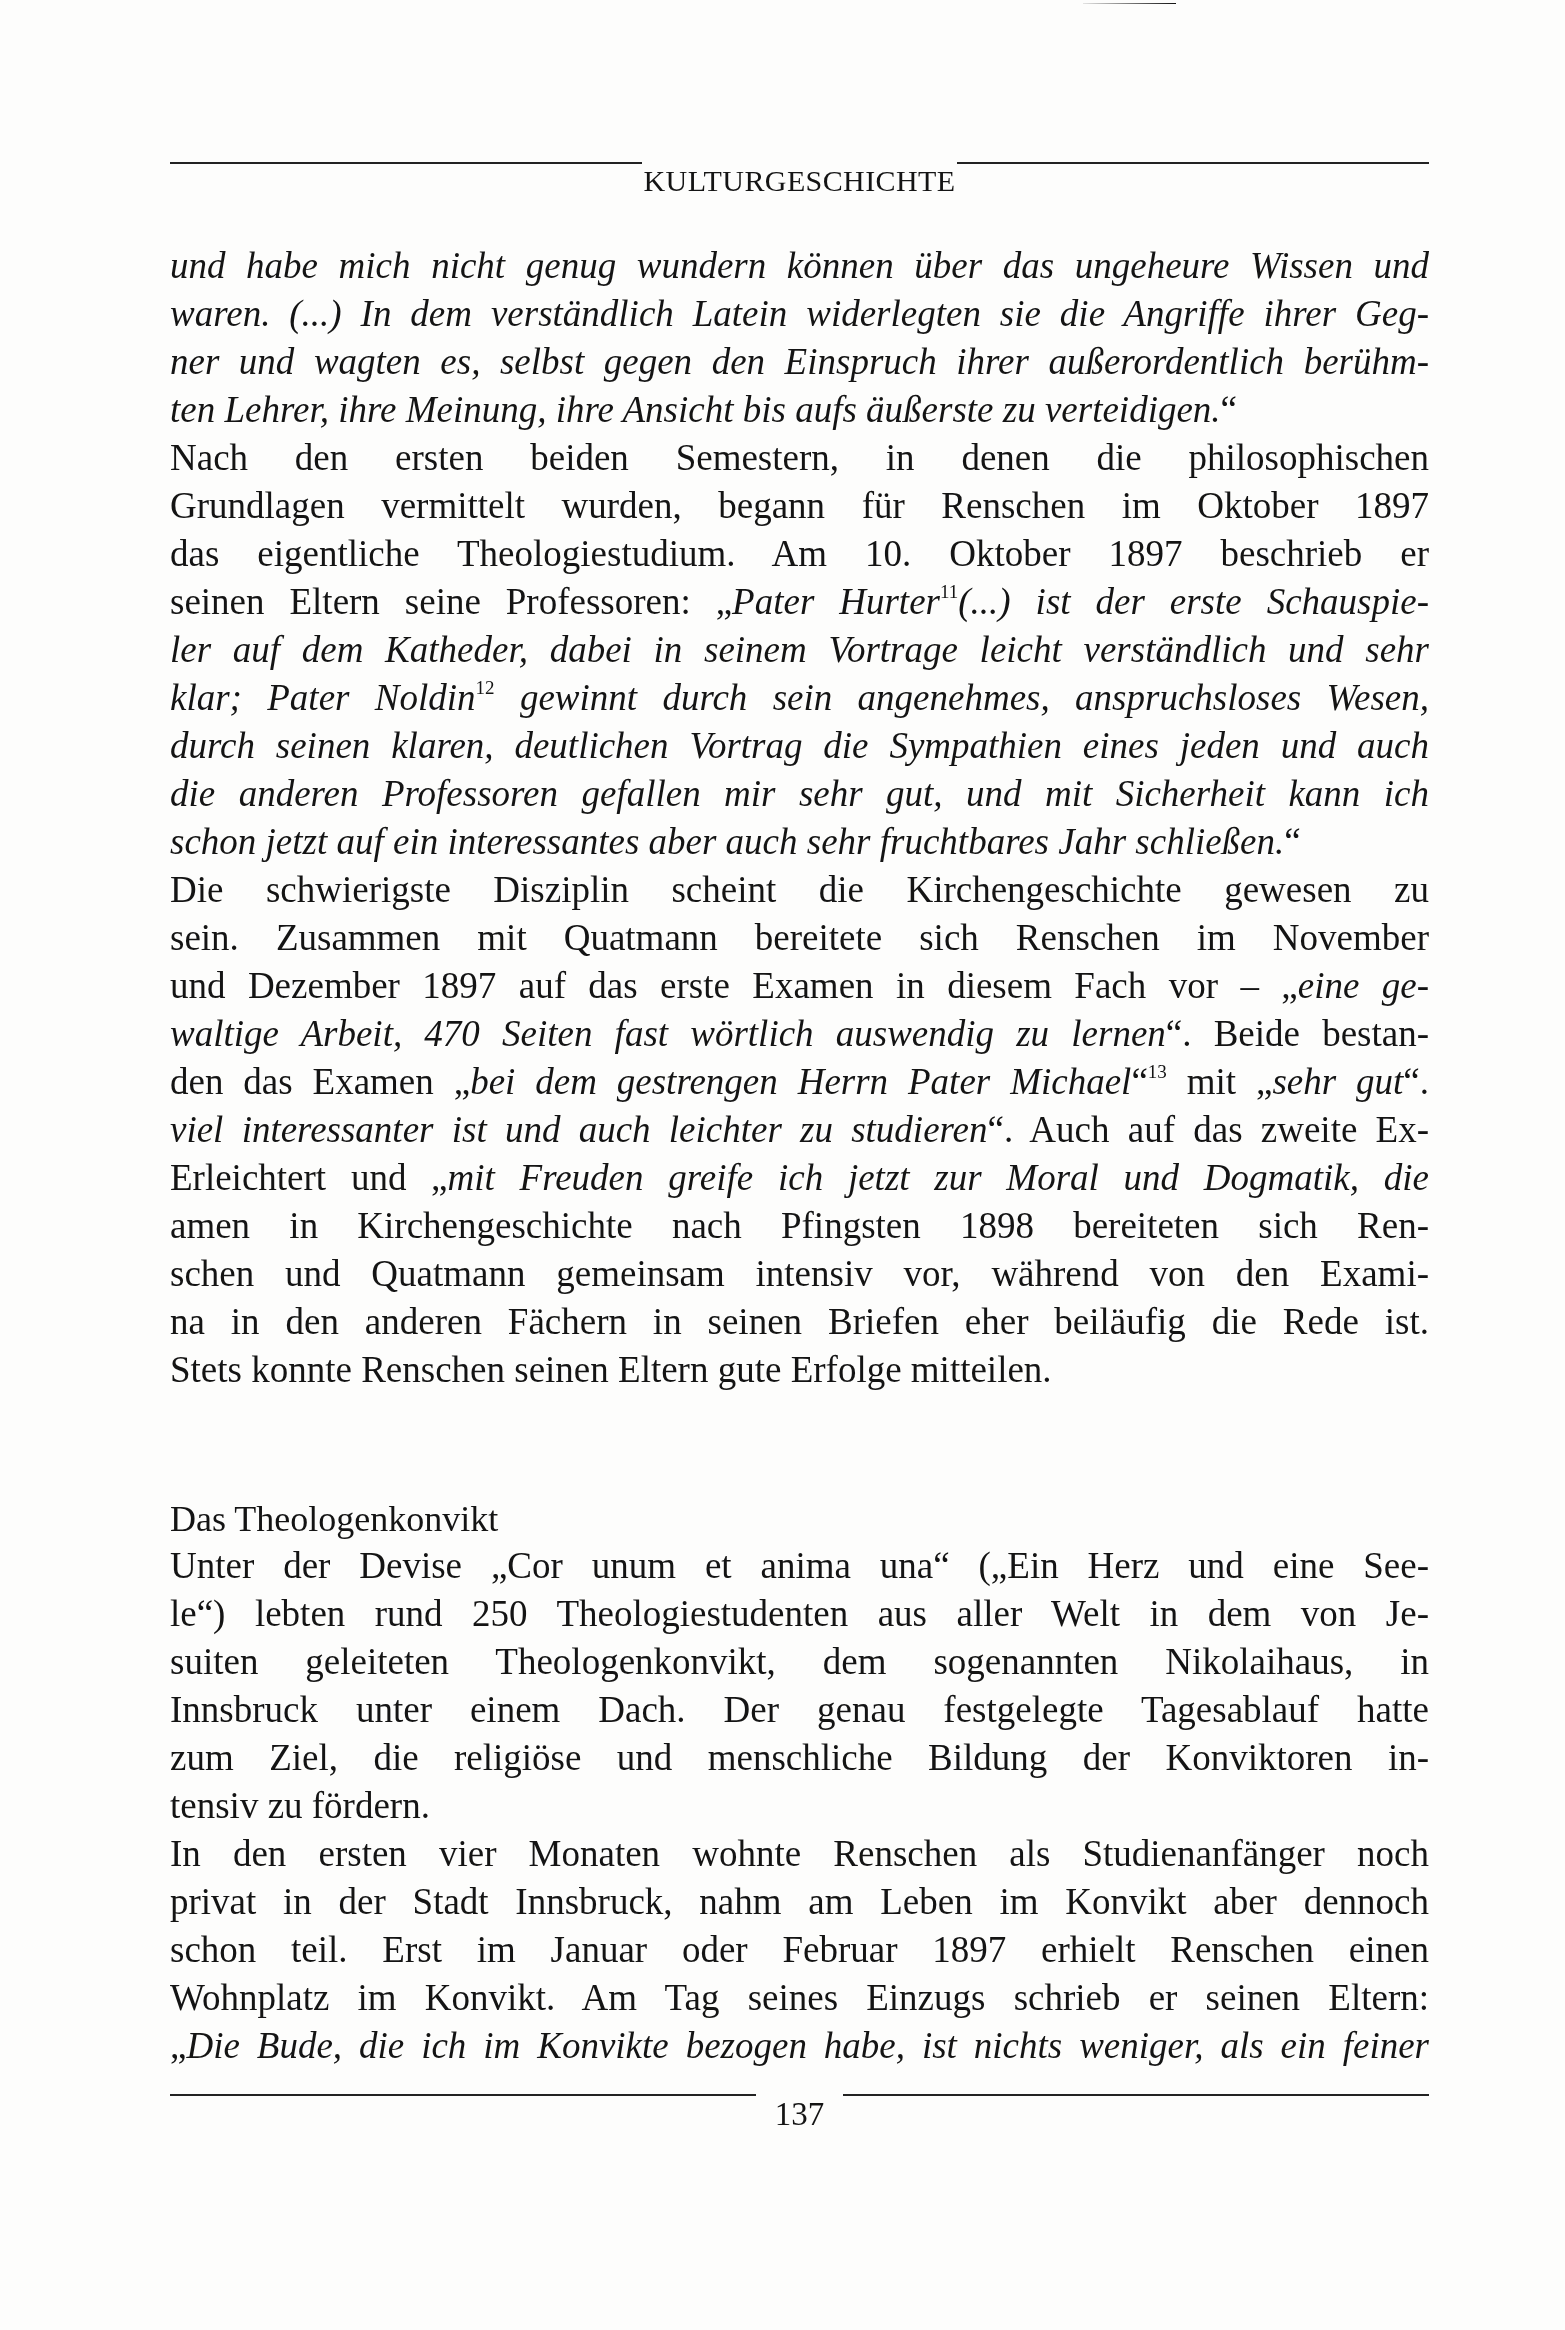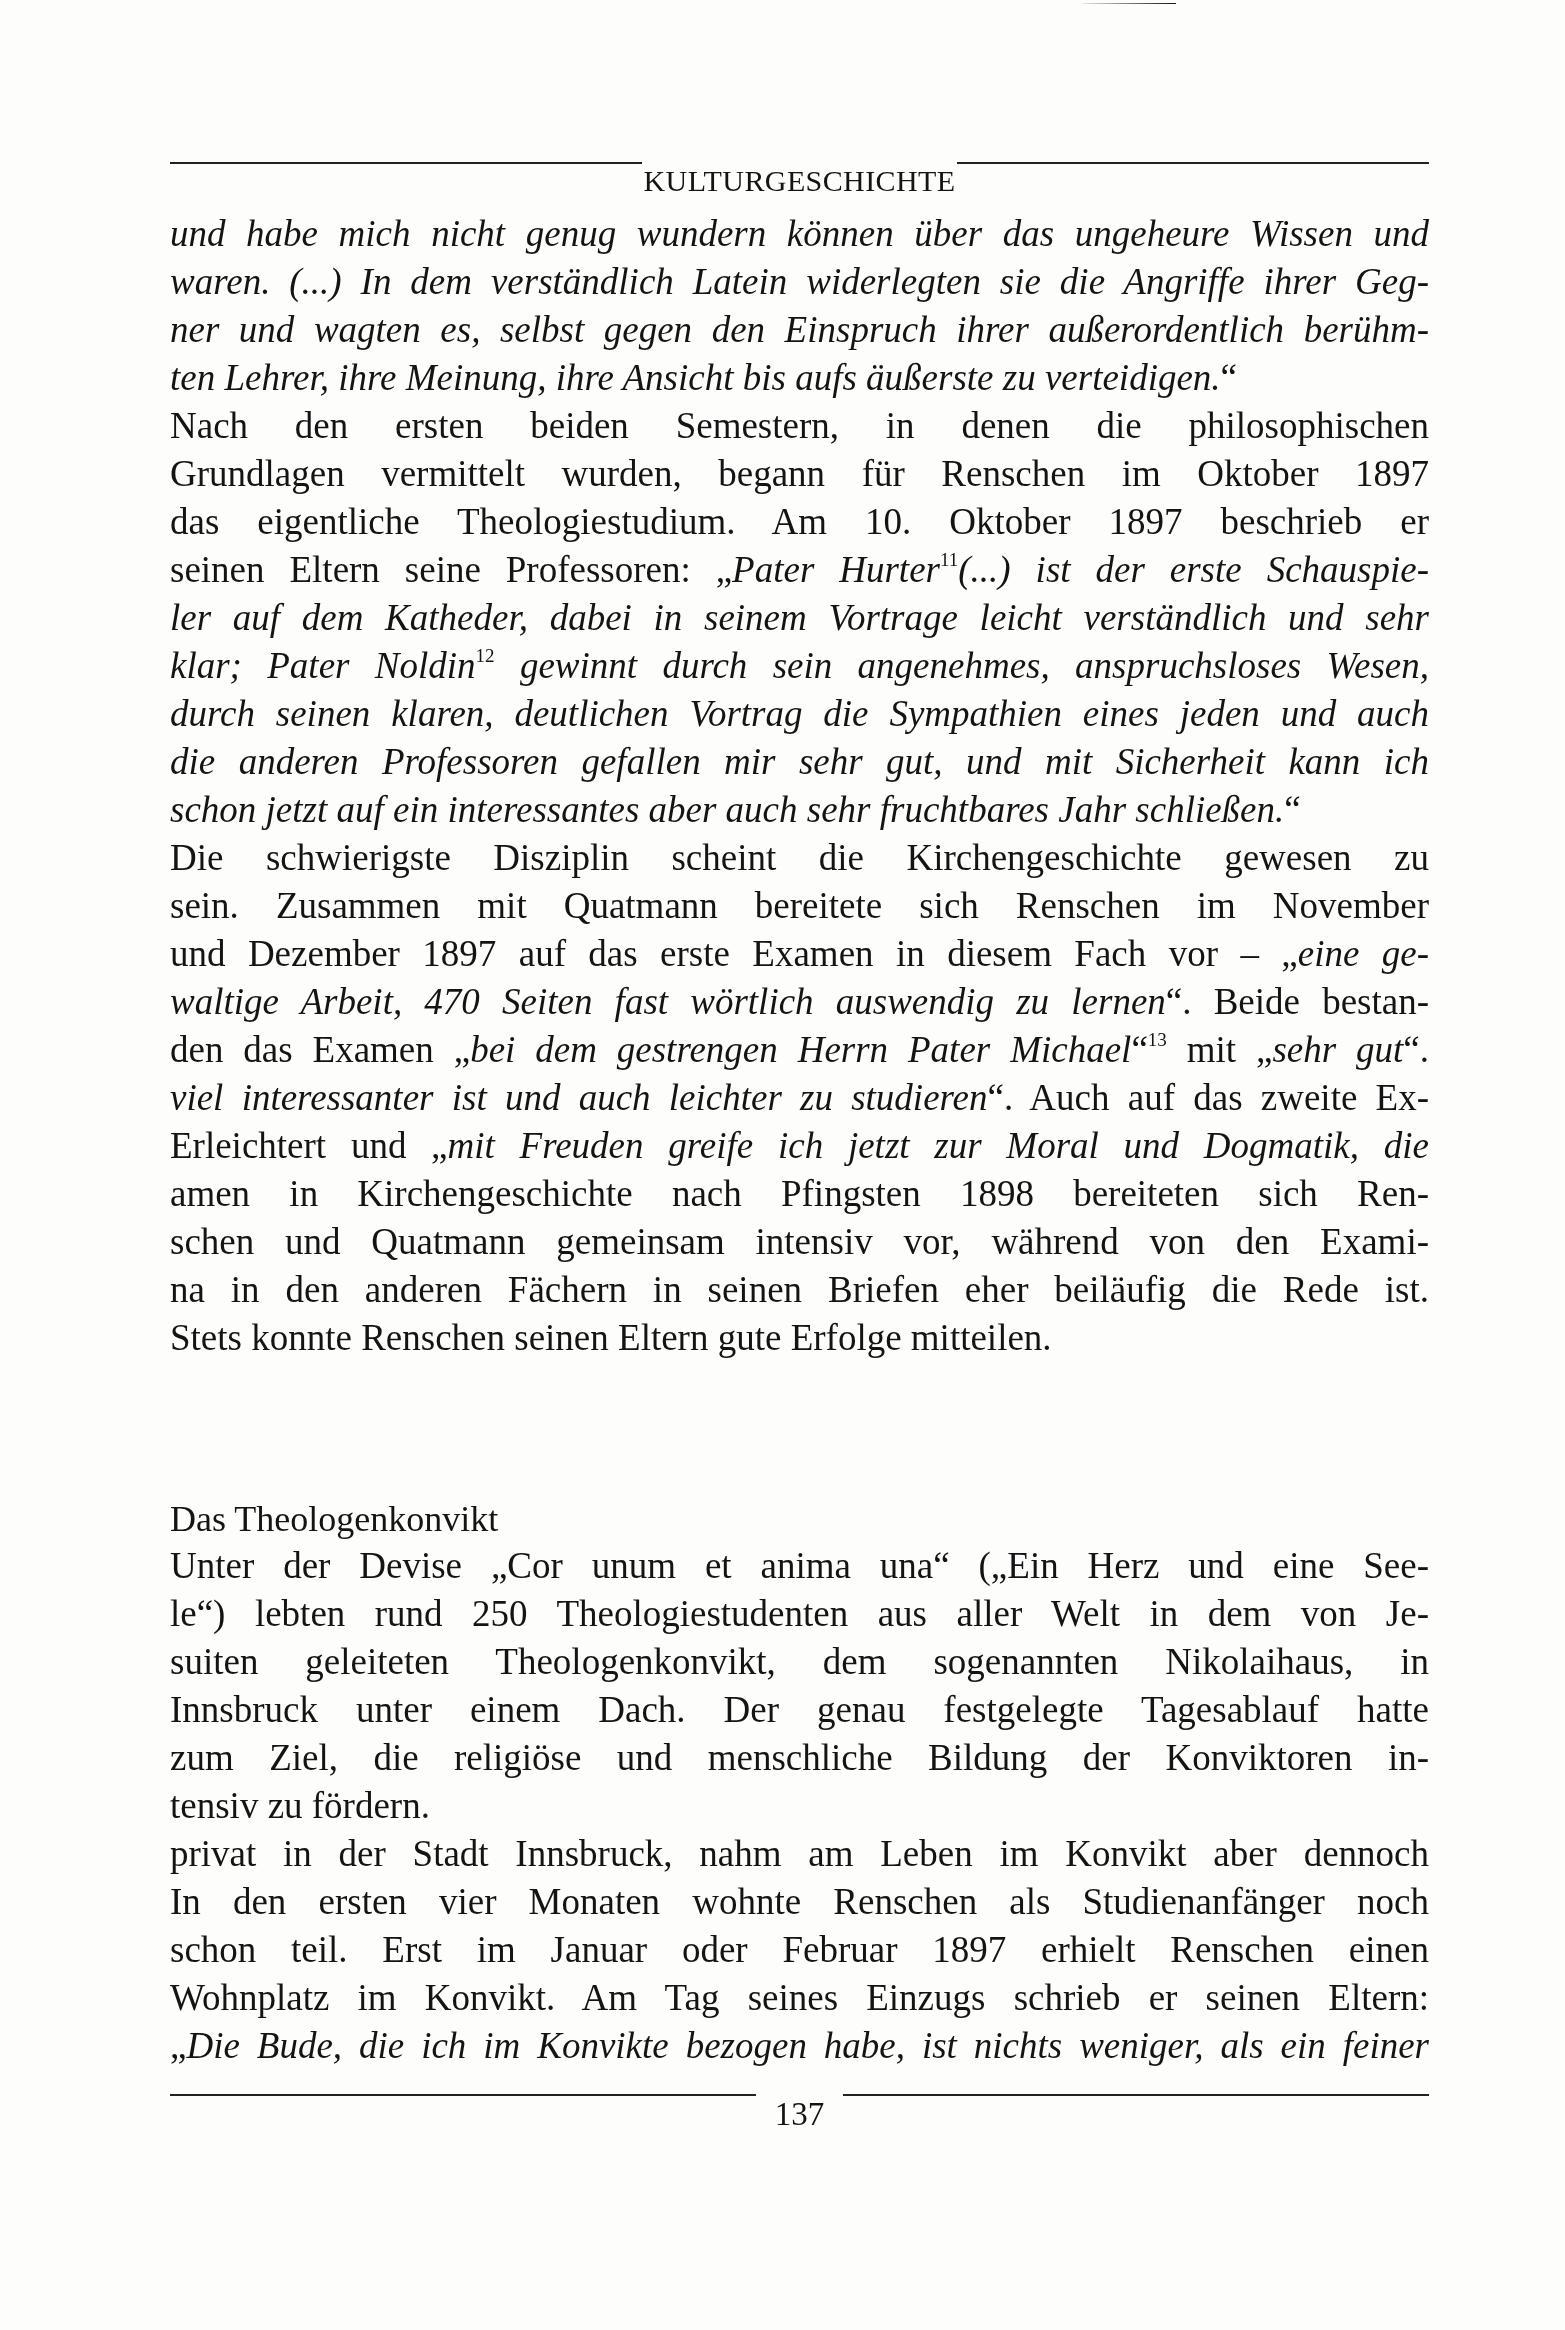--- a/index.html
+++ b/index.html
@@ -101,21 +101,21 @@
 <body>
 
 <div class="scan-mark"></div>
 
 <div class="running-head">
   <div class="rule"></div>
   <span class="title">KULTURGESCHICHTE</span>
   <div class="rule"></div>
 </div>
 
-<div class="column" id="sec1" style="top:210px;">
+<div class="column" id="sec1" style="top:242px;">
     <div class="line"><span class="it">und habe mich nicht genug wundern können über das ungeheure Wissen und</span></div>
     <div class="line"><span class="it">waren. (...) In dem verständlich Latein widerlegten sie die Angriffe ihrer Geg-</span></div>
     <div class="line"><span class="it">ner und wagten es, selbst gegen den Einspruch ihrer außerordentlich berühm-</span></div>
     <div class="line last"><span class="it">ten Lehrer, ihre Meinung, ihre Ansicht bis aufs äußerste zu verteidigen.</span><span>“</span></div>
     <div class="line"><span>Nach den ersten beiden Semestern, in denen die philosophischen</span></div>
     <div class="line"><span>Grundlagen vermittelt wurden, begann für Renschen im Oktober 1897</span></div>
     <div class="line"><span>das eigentliche Theologiestudium. Am 10. Oktober 1897 beschrieb er</span></div>
     <div class="line"><span>seinen Eltern seine Professoren: „</span><span class="it">Pater Hurter</span><sup>11</sup><span class="it">(...) ist der erste Schauspie-</span></div>
     <div class="line"><span class="it">ler auf dem Katheder, dabei in seinem Vortrage leicht verständlich und sehr</span></div>
     <div class="line"><span class="it">klar; Pater Noldin</span><sup>12</sup><span class="it"> gewinnt durch sein angenehmes, anspruchsloses Wesen,</span></div>
@@ -137,22 +137,22 @@
 
 <div class="heading">Das Theologenkonvikt</div>
 
 <div class="column" id="sec2" style="top:1542px;">
     <div class="line"><span>Unter der Devise „Cor unum et anima una“ („Ein Herz und eine See-</span></div>
     <div class="line"><span>le“) lebten rund 250 Theologiestudenten aus aller Welt in dem von Je-</span></div>
     <div class="line"><span>suiten geleiteten Theologenkonvikt, dem sogenannten Nikolaihaus, in</span></div>
     <div class="line"><span>Innsbruck unter einem Dach. Der genau festgelegte Tagesablauf hatte</span></div>
     <div class="line"><span>zum Ziel, die religiöse und menschliche Bildung der Konviktoren in-</span></div>
     <div class="line last"><span>tensiv zu fördern.</span></div>
+    <div class="line"><span>In den ersten vier Monaten wohnte Renschen als Studienanfänger noch</span></div>
     <div class="line"><span>privat in der Stadt Innsbruck, nahm am Leben im Konvikt aber dennoch</span></div>
-    <div class="line"><span>In den ersten vier Monaten wohnte Renschen als Studienanfänger noch</span></div>
     <div class="line"><span>schon teil. Erst im Januar oder Februar 1897 erhielt Renschen einen</span></div>
     <div class="line"><span>Wohnplatz im Konvikt. Am Tag seines Einzugs schrieb er seinen Eltern:</span></div>
     <div class="line"><span>„</span><span class="it">Die Bude, die ich im Konvikte bezogen habe, ist nichts weniger, als ein feiner</span></div>
   </div>
 
 <div class="folio">
   <div class="rule"></div>
   <span class="num">137</span>
   <div class="rule"></div>
 </div>

